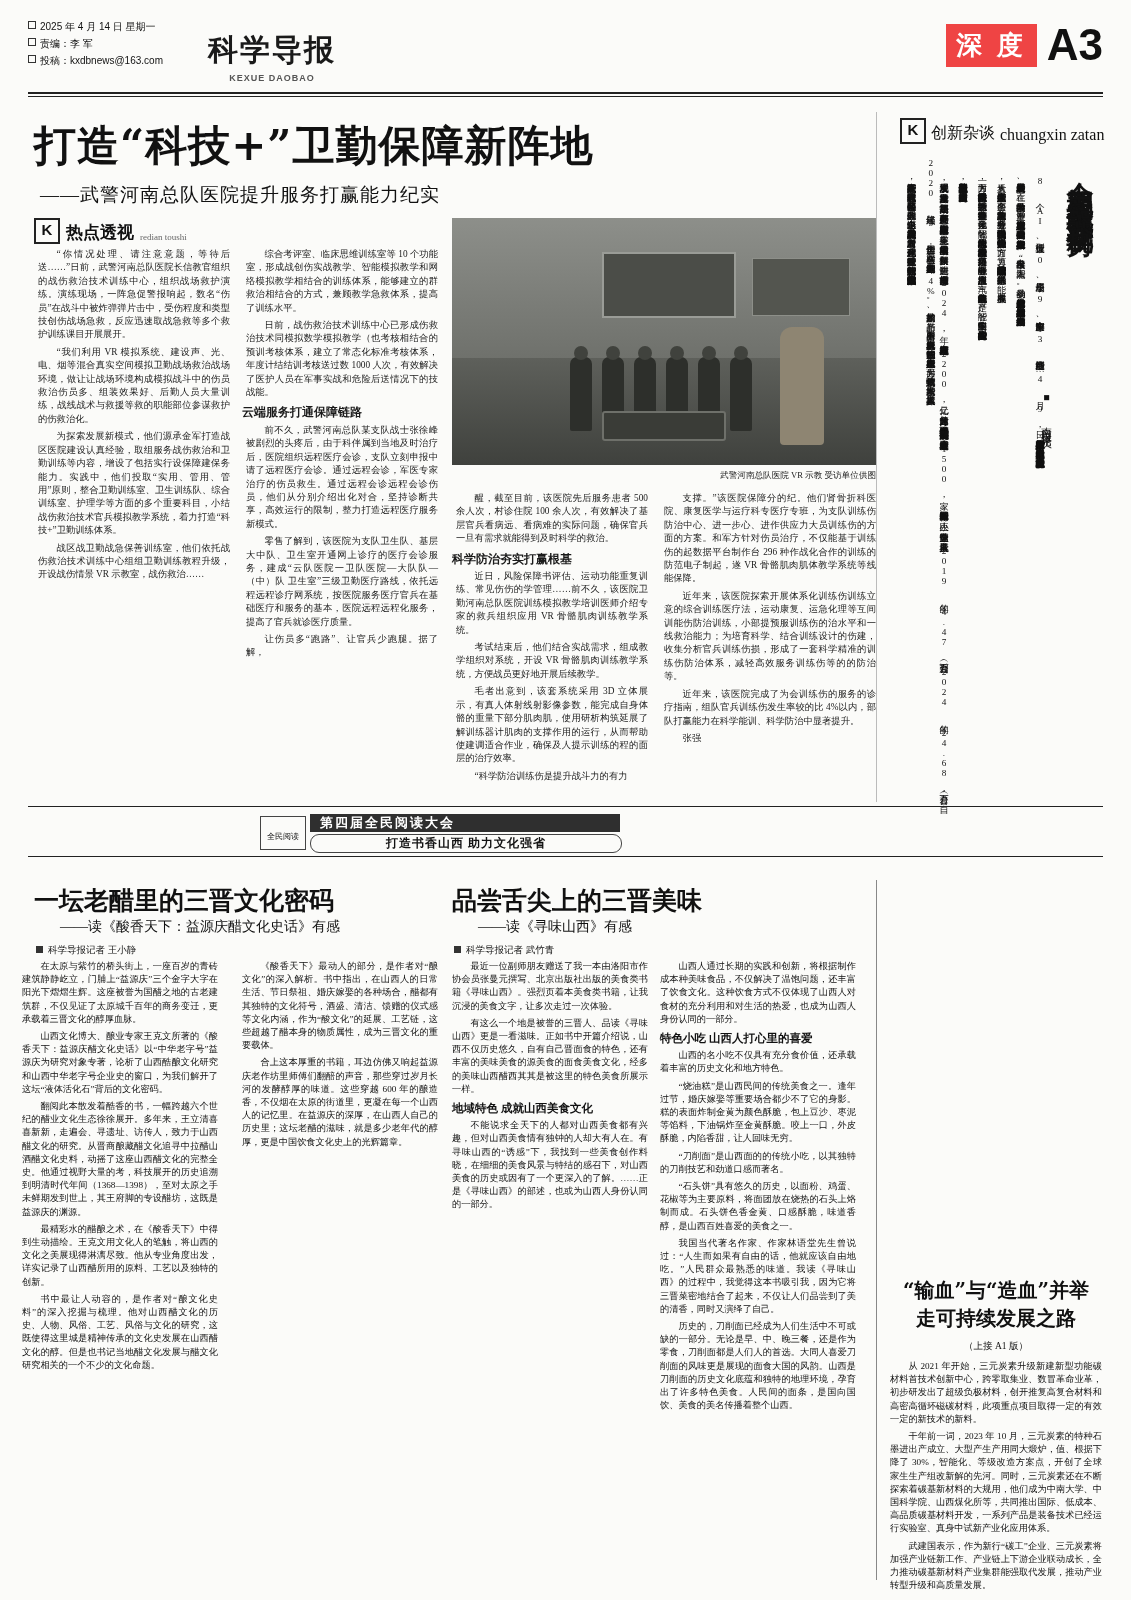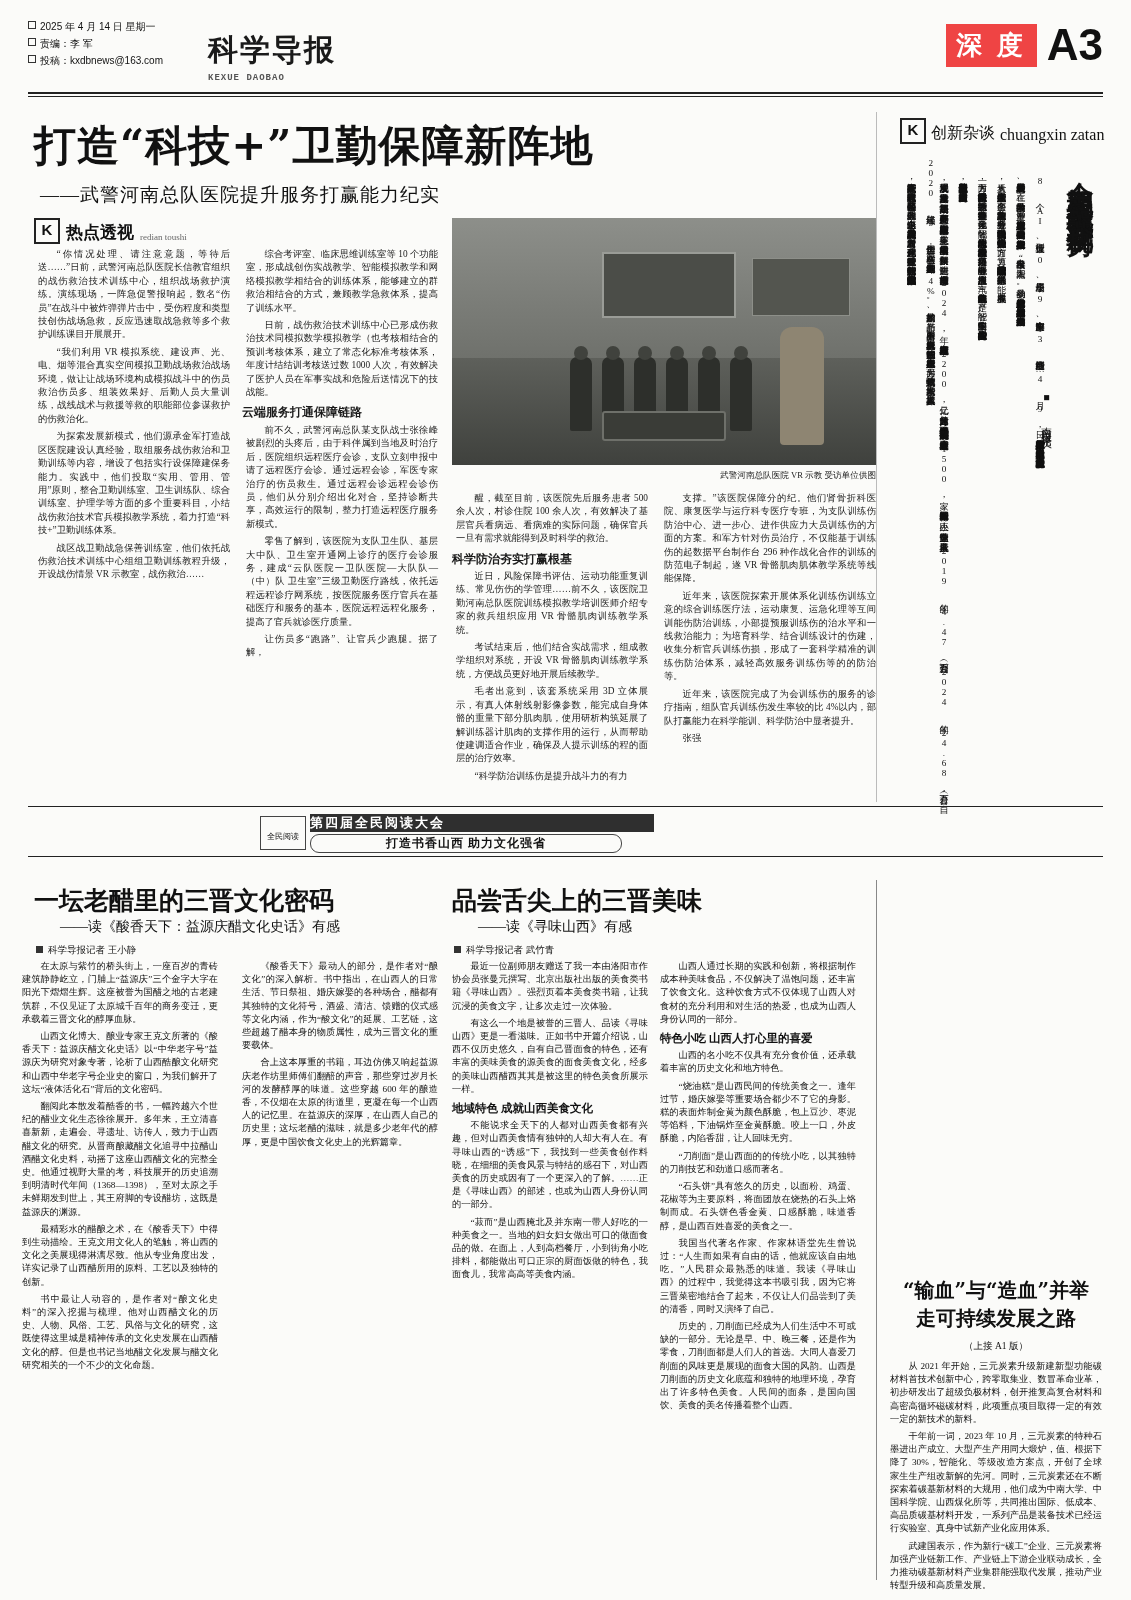--- a/index.html
+++ b/index.html
@@ -11,21 +11,21 @@
     position:relative;
     overflow:hidden;
   }
   .page{position:absolute;left:0;top:0;width:1131px;height:1600px;}
 
   
   .masthead{position:absolute;left:28px;top:14px;width:1075px;height:72px;}
   .mast-left{position:absolute;left:0;top:4px;width:170px;font-size:10px;line-height:17px;font-family:"Liberation Sans","DejaVu Sans",sans-serif;}
   .mast-left div{white-space:nowrap;}
   .sq{display:inline-block;width:6px;height:6px;border:1px solid #333;margin-right:4px;vertical-align:1px;}
-  .mast-title{position:absolute;left:180px;top:16px;font-size:30px;letter-spacing:2px;font-weight:bold;font-family:Liberation Mono, monospace;color:#1a1a1a;}
+  .mast-title{position:absolute;left:180px;top:16px;font-size:30px;letter-spacing:2px;font-weight:bold;font-family:Liberation Sans, sans-serif;color:#1a1a1a;text-align:center;}
   .mast-title .sub{font-size:9px;letter-spacing:1px;display:block;margin-top:2px;color:#555;}
   .mast-right{position:absolute;right:0;top:6px;display:flex;align-items:center;gap:10px;}
   .depth-box{background:#ef4444;color:#fff;font-size:26px;font-weight:bold;padding:4px 10px;letter-spacing:4px;}
   .sec-num{font-size:44px;font-weight:bold;font-family:"Liberation Sans","DejaVu Sans",sans-serif;}
   .rule-top{position:absolute;left:28px;top:92px;width:1075px;border-top:2px solid #222;}
   .rule-top2{position:absolute;left:28px;top:96px;width:1075px;border-top:1px solid #222;}
 
   
   .headline{position:absolute;left:34px;top:118px;width:640px;font-size:42px;font-weight:bold;letter-spacing:1px;font-family:"DejaVu Serif",serif;}
   .subhead{position:absolute;left:40px;top:182px;width:640px;font-size:19px;letter-spacing:1px;}
@@ -59,21 +59,21 @@
   .c4{left:660px;top:492px;width:216px;height:300px;}
   .comm-kicker{position:absolute;left:900px;top:118px;display:flex;align-items:flex-end;gap:5px;}
   .vert-title{position:absolute;right:28px;top:160px;width:46px;font-size:27px;font-weight:bold;letter-spacing:3px;writing-mode:vertical-rl;text-orientation:upright;line-height:46px;font-family:"DejaVu Serif",serif;}
   .vert-by{position:absolute;right:78px;top:392px;font-size:10.5px;writing-mode:vertical-rl;text-orientation:upright;letter-spacing:2px;}
   .comm-body{position:absolute;left:900px;top:158px;width:146px;height:640px;font-size:9.2px;line-height:13.2px;text-align:justify;writing-mode:vertical-rl;text-orientation:upright;}
   .comm-body p{margin:0 0 0 6px;text-indent:2em;}
 
   
   .banner{position:absolute;left:260px;top:812px;width:360px;height:40px;}
   .banner-badge{position:absolute;left:0;top:4px;width:46px;height:34px;border:1px solid #444;font-size:8px;text-align:center;line-height:10px;padding-top:15px;box-sizing:border-box;}
-  .banner-bar{position:absolute;left:50px;top:2px;width:344px;height:18px;background:#2f2f2f;color:#fff;font-size:13px;font-weight:bold;letter-spacing:2px;box-sizing:border-box;line-height:18px;}
+  .banner-bar{position:absolute;left:50px;top:2px;width:310px;height:18px;background:#2f2f2f;color:#fff;font-size:13px;font-weight:bold;letter-spacing:2px;padding-left:10px;box-sizing:border-box;line-height:18px;}
   .banner-sub{position:absolute;left:50px;top:22px;width:310px;height:17px;border:1px solid #444;border-radius:9px;font-size:12px;font-weight:bold;text-align:center;line-height:16px;letter-spacing:1px;}
   .rule-band{position:absolute;left:28px;top:806px;width:1075px;border-top:1px solid #222;}
   .rule-band2{position:absolute;left:28px;top:856px;width:1075px;border-top:1px solid #222;}
 
   
   .h2{position:absolute;font-size:25px;font-weight:bold;font-family:"DejaVu Serif",serif;}
   .h2sub{position:absolute;font-size:14px;}
   .byline{position:absolute;font-size:9.5px;font-family:"Liberation Sans",sans-serif;}
   .byline .mk{display:inline-block;width:7px;height:7px;background:#333;margin-right:5px;}
 
@@ -229,21 +229,20 @@
 
   <div class="h2" style="left:452px;top:884px;width:400px">品尝舌尖上的三晋美味</div>
   <div class="h2sub" style="left:478px;top:918px;width:400px">——读《寻味山西》有感</div>
   <div class="byline" style="left:454px;top:944px"><span class="mk"></span><span>科学导报记者 武竹青</span></div>
 
   <div class="lc l3">
     <p>最近一位副师朋友赠送了我一本由洛阳市作协会员张曼元撰写、北京出版社出版的美食类书籍《寻味山西》。强烈页着本美食类书籍，让我沉浸的美食文字，让多次走过一次体验。</p>
     <p>有这么一个地是被誉的三晋人、品读《寻味山西》更是一看滋味。正如书中开篇介绍说，山西不仅历史悠久，自有自己晋面食的特色，还有丰富的美味美食的源美食的面食美食文化，经多的美味山西醋西其其是被这里的特色美食所展示一样。</p>
     <h4>地域特色  成就山西美食文化</h4>
     <p>不能说求全天下的人都对山西美食都有兴趣，但对山西美食情有独钟的人却大有人在。有寻味山西的“诱感”下，我找到一些美食创作料晓，在细细的美食风景与特结的感召下，对山西美食的历史或因有了一个更深入的了解。……正是《寻味山西》的部述，也或为山西人身份认同的一部分。</p>
-    <p>“菽而”是山西腌北及并东南一带人好吃的一种美食之一。当地的妇女妇女做出可口的做面食品的做。在面上，人到高档餐厅，小到街角小吃排料，都能做出可口正宗的厨面饭做的特色，我面食儿，我常高高等美食内涵。</p>
   </div>
   <div class="lc l4">
     <p>山西人通过长期的实践和创新，将根据制作成本种美味食品，不仅解决了温饱问题，还丰富了饮食文化。这种饮食方式不仅体现了山西人对食材的充分利用和对生活的热爱，也成为山西人身份认同的一部分。</p>
     <h4>特色小吃  山西人打心里的喜爱</h4>
     <p>山西的名小吃不仅具有充分食价值，还承载着丰富的历史文化和地方特色。</p>
     <p>“烧油糕”是山西民间的传统美食之一。逢年过节，婚庆嫁娶等重要场合都少不了它的身影。糕的表面炸制金黄为颜色酥脆，包上豆沙、枣泥等馅料，下油锅炸至金黄酥脆。咬上一口，外皮酥脆，内陷香甜，让人回味无穷。</p>
     <p>“刀削面”是山西面的的传统小吃，以其独特的刀削技艺和劲道口感而著名。</p>
     <p>“石头饼”具有悠久的历史，以面粉、鸡蛋、花椒等为主要原料，将面团放在烧热的石头上烙制而成。石头饼色香金黄、口感酥脆，味道香醇，是山西百姓喜爱的美食之一。</p>
     <p>我国当代著名作家、作家林语堂先生曾说过：“人生而如果有自由的话，他就应该自由地吃。”人民群众最熟悉的味道。我读《寻味山西》的过程中，我觉得这本书吸引我，因为它将三晋菜密地结合了起来，不仅让人们品尝到了美的清香，同时又演绎了自己。</p>
     <p>历史的，刀削面已经成为人们生活中不可或缺的一部分。无论是早、中、晚三餐，还是作为零食，刀削面都是人们人的首选。大同人喜爱刀削面的风味更是展现的面食大国的风韵。山西是刀削面的历史文化底蕴和独特的地理环境，孕育出了许多特色美食。人民间的面条，是国向国饮、美食的美名传播着整个山西。</p>

